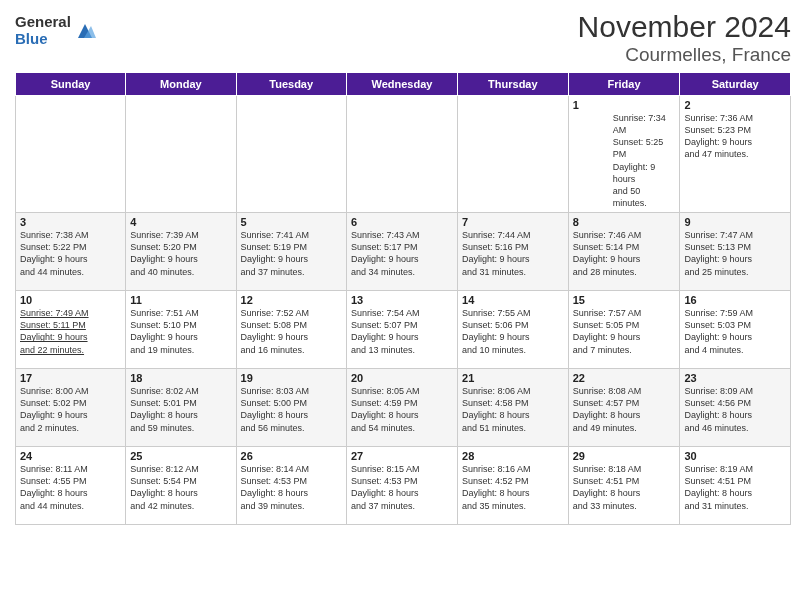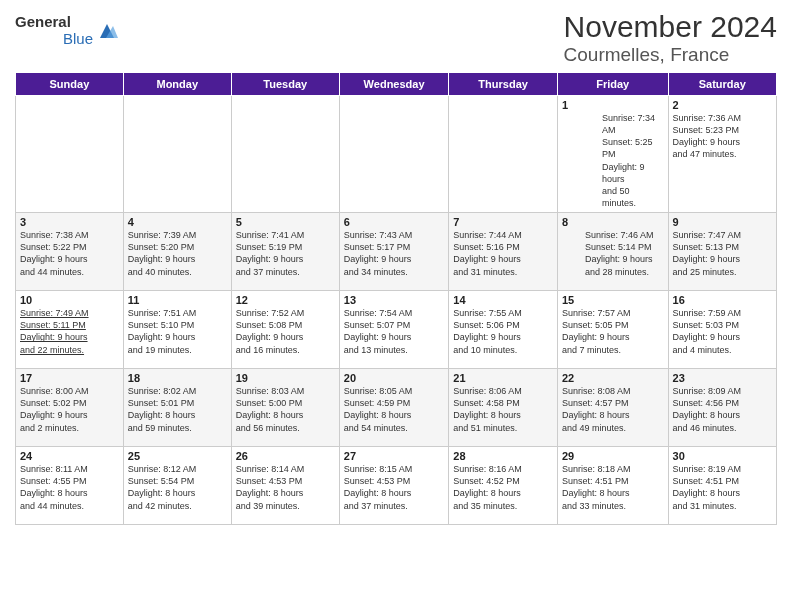--- a/index.html
+++ b/index.html
@@ -7,21 +7,21 @@
       font-family: Arial, sans-serif;
       background: #fff;
       width: 792px;
       height: 612px;
       overflow: hidden;
     }
     .page {
       width: 792px;
       height: 524px;
       background: #fff;
-      padding: 10px 15px 10px 15px;
+      padding: 10px 1px 10px 15px;
     }
     .header {
       display: flex;
       justify-content: space-between;
       align-items: flex-start;
       margin-bottom: 6px;
     }
     .logo {
       display: flex;
       align-items: center;
@@ -32,30 +32,30 @@
       flex-direction: column;
       line-height: 1.1;
     }
     .logo-general {
       font-size: 15px;
       font-weight: bold;
       color: #333;
     }
     .logo-blue {
       font-size: 15px;
-      font-weight: normal;
+      font-weight: bold;
       color: #2a6db5;
-      margin-left: 48px;
     }
     .logo-icon {
       width: 22px;
       height: 22px;
       margin-left: 3px;
     }
     .title-block {
+      text-align: right;
     }
     .month-title {
       font-size: 30px;
       color: #333;
       font-weight: 300;
     }
     .location {
       font-size: 19px;
       color: #555;
     }
@@ -185,21 +185,21 @@
           </td>
           <td>
             <div class="day-num">7</div>
             <div class="day-info" style="white-space: pre-line;">Sunrise: 7:44 AM
 Sunset: 5:16 PM
 Daylight: 9 hours
 and 31 minutes.</div>
           </td>
           <td>
             <div class="day-num">8</div>
-            <div class="day-info" style="white-space: pre-line; margin-left: 23px;">Sunrise: 7:46 AM
+            <div class="day-info" style="white-space: pre-line;">Sunrise: 7:46 AM
 Sunset: 5:14 PM
 Daylight: 9 hours
 and 28 minutes.</div>
           </td>
           <td>
             <div class="day-num">9</div>
             <div class="day-info" style="white-space: pre-line;">Sunrise: 7:47 AM
 Sunset: 5:13 PM
 Daylight: 9 hours
 and 25 minutes.</div>

